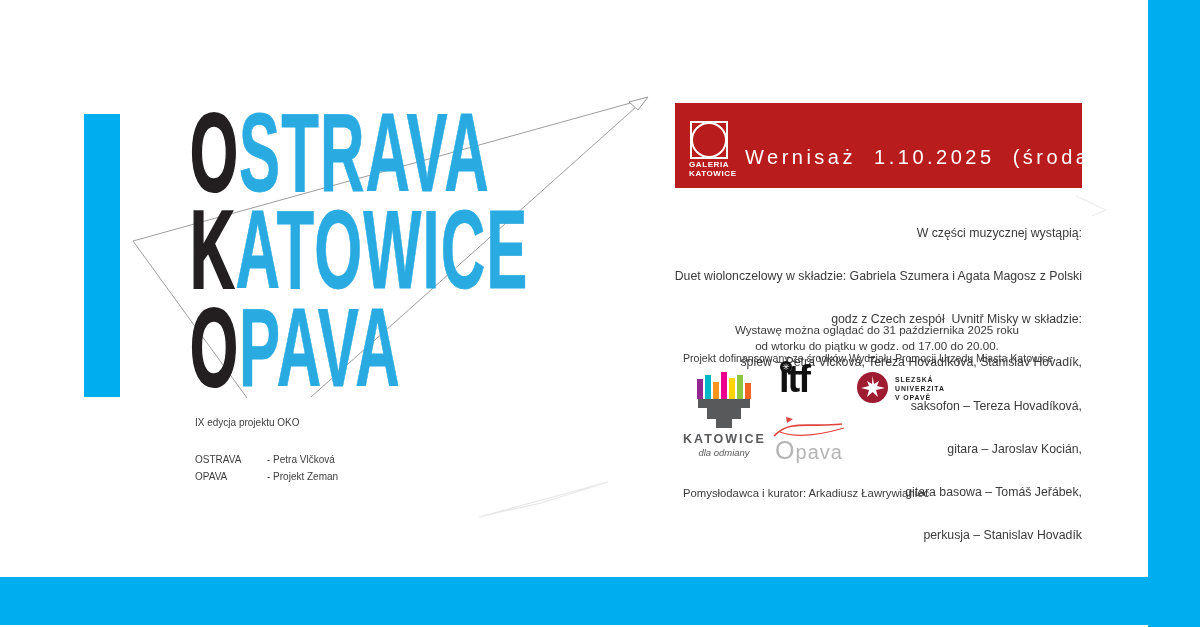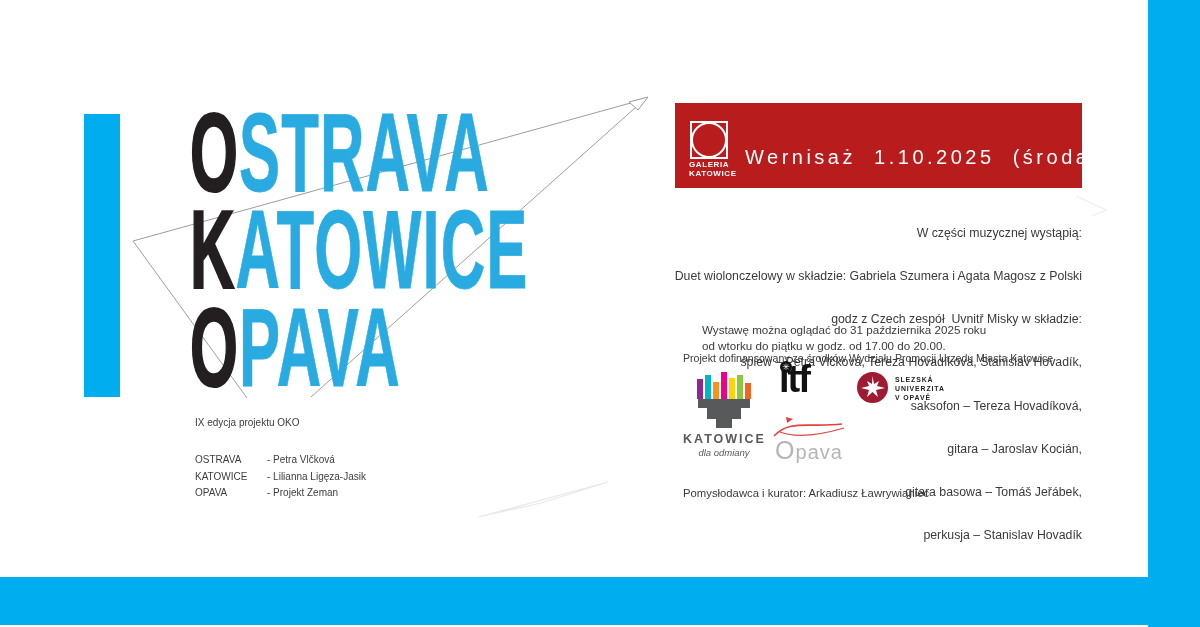--- a/index.html
+++ b/index.html
@@ -28,21 +28,21 @@
   .gk-square{width:34px;height:34px;border:2px solid #fff;position:relative;margin-left:1px;}
   .gk-circle{position:absolute;left:-1px;top:-1px;width:32px;height:32px;border:2px solid #fff;border-radius:50%;}
   .gk-text{margin-top:2px;font-weight:bold;font-size:8px;line-height:8.5px;letter-spacing:0.6px;}
   .htext{position:absolute;left:70px;top:5px;white-space:pre;}
   .hline1{font-size:20px;line-height:27px;letter-spacing:3.5px;}
   .hline2{font-size:17px;line-height:26px;letter-spacing:0.3px;}
   .hline3{font-size:17px;line-height:24px;letter-spacing:2.4px;}
   
   .music{position:absolute;left:582px;top:197px;width:500px;text-align:right;
          font-size:12.3px;line-height:14.4px;color:#3a3a3a;white-space:pre;}
-  .exhibit{position:absolute;left:702px;top:322px;width:350px;
+  .exhibit{position:absolute;left:702px;top:322px;width:350px;text-align:center;
            font-size:11.6px;line-height:15.5px;color:#3a3a3a;}
   .funding{position:absolute;left:683px;top:352px;font-size:10.6px;color:#3a3a3a;}
   .curator{position:absolute;left:683px;top:487px;font-size:11.3px;color:#3a3a3a;}
   
   .kat-logo{position:absolute;left:683px;top:372px;width:82px;text-align:center;color:#58595b;}
   .kbars{display:flex;align-items:flex-end;justify-content:center;gap:2px;height:27px;}
   .kbar{width:6px;}
   .kstep{margin:0 auto;background:#58595b;}
   .kstep1{width:52px;height:9px;}
   .kstep2{width:34px;height:11px;}
@@ -92,23 +92,20 @@
     <span class="init">K</span><span class="rest">ATOWICE</span>
   </div>
   <div class="trow trow3">
     <span class="init">O</span><span class="rest">PAVA</span>
   </div>
 
   <div class="edition">IX edycja projektu OKO</div>
   <div class="credits">
     <div>
       <span class="city">OSTRAVA</span><span>- Petra Vlčková</span>
-    </div>
-    <div>
-      <span class="city">KATOWICE</span><span>- Lilianna Ligęza-Jasik</span>
     </div>
     <div>
       <span class="city">OPAVA</span><span>- Projekt Zeman</span>
     </div>
   </div>
 
   <div class="hbox">
     <div class="gk-logo">
       <div class="gk-square">
         <div class="gk-circle"></div>

